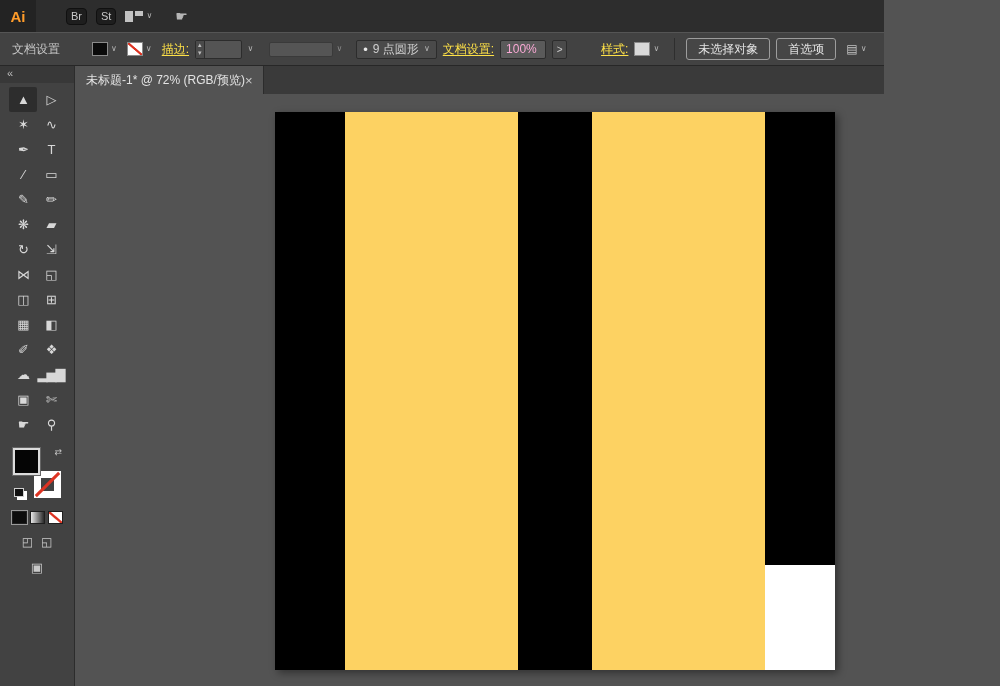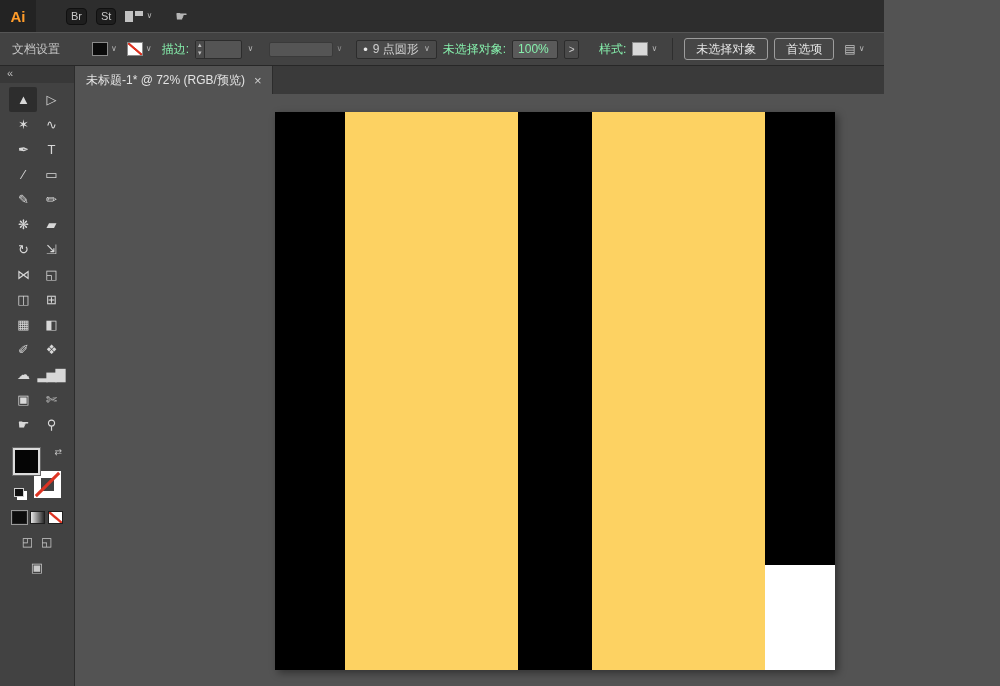--- a/index.html
+++ b/index.html
@@ -17,36 +17,36 @@
   .ws-wrap{display:flex;align-items:center;gap:3px}
   .ws-icon{position:relative;width:18px;height:11px;display:inline-block}
   .ws-icon::before{content:"";position:absolute;left:0;top:0;width:8px;height:11px;background:#c2c2c2}
   .ws-icon::after{content:"";position:absolute;right:0;top:0;width:8px;height:5px;background:#c2c2c2}
   .caret{font-size:8px;color:#b5b5b5;line-height:1}
   .hand-glyph{color:#b5b5b5;font-size:14px;margin-left:14px}
 
   
   .controlbar{flex:0 0 34px;height:34px;background:#424242;border-top:1px solid #555;border-bottom:1px solid #272727;display:flex;align-items:center;color:#cfcfcf;font-size:12px;padding:0 12px;gap:6px;white-space:nowrap}
   .cb-label{margin-right:26px;color:#c7c7c7}
-  .cb-link{text-underline-offset:2px;color:#86efac;cursor:default}
+  .cb-link{text-decoration:underline;text-underline-offset:2px;color:#fde047;cursor:default}
   .swatch-wrap{display:flex;align-items:center;gap:3px;margin-right:4px}
   .swatch{width:16px;height:14px;border:1px solid #8a8a8a;display:inline-block}
   .swatch-fill{background:#0a0a0a}
   .swatch-none{background:linear-gradient(to top right,#fff 42%,#d32 46%,#d32 54%,#fff 58%)}
   .style-swatch{background:#d9d9d9}
   .stepper{display:flex;align-items:center;height:19px;border:1px solid #2c2c2c;background:#545454;border-radius:2px;overflow:hidden}
   .stepper-arrows{display:flex;flex-direction:column;justify-content:center;background:#4a4a4a;border-right:1px solid #2c2c2c;height:100%;padding:0 2px}
   .stepper-arrows span{font-size:7px;color:#bbb;line-height:8px}
   .stepper-field{width:36px;height:100%}
   .dd{display:flex;align-items:center;gap:3px}
   .dd-box{width:64px;height:15px;background:#555;border:1px solid #3a3a3a;border-radius:2px;display:inline-block}
   .dim{color:#8a8a8a}
   .brush-dd{background:#4a4a4a;border:1px solid #2c2c2c;border-radius:2px;height:19px;padding:0 6px;margin-left:8px;gap:5px}
   .brush-dot{font-size:13px;color:#e8e8e8;line-height:1}
-  .cb-input{width:46px;height:19px;background:#5a5a5a;border:1px solid #2c2c2c;display:flex;align-items:center;padding:0 5px;color:#86efac;border-radius:2px}
+  .cb-input{width:46px;height:19px;background:#5a5a5a;border:1px solid #2c2c2c;display:flex;align-items:center;padding:0 5px;color:#f9a8d4;border-radius:2px}
   .expand-btn{width:15px;height:19px;background:#4a4a4a;border:1px solid #2c2c2c;display:flex;align-items:center;justify-content:center;font-size:10px;color:#ccc;border-radius:2px}
   .cb-btn{background:#464646;border:1px solid #9d9d9d;border-radius:3px;color:#e4e4e4;font-size:12px;height:22px;padding:0 11px;font-family:"Liberation Sans",sans-serif}
   .vsep{width:1px;height:22px;background:#2e2e2e;margin:0 5px}
   .pm-icon{font-size:12px;color:#c5c5c5}
   .panel-menu{display:flex;align-items:center;gap:3px;margin-left:4px}
 
   
   .main{flex:1;display:flex;min-height:0}
 
   
@@ -67,21 +67,21 @@
   .cbtn-color{background:#0d0d0d;box-shadow:0 0 0 1px #9a9a9a}
   .cbtn-grad{background:linear-gradient(to right,#e8e8e8,#2a2a2a)}
   .cbtn-none{background:linear-gradient(to top right,#fff 40%,#d32 46%,#d32 54%,#fff 60%)}
   .draw-row{display:flex;gap:8px;margin-top:11px;color:#c9c9c9;font-size:12px}
   .screen-row{margin-top:11px;color:#c9c9c9;font-size:13px}
   .draw-icon{cursor:default}
 
   
   .right-col{flex:1;display:flex;flex-direction:column;min-width:0}
   .tabbar{flex:0 0 28px;height:28px;background:#3a3a3a;display:flex;align-items:stretch}
-  .tab{display:flex;align-items:center;padding:0 11px;background:#535353;color:#e3e3e3;font-size:12px;border-right:1px solid #2c2c2c;gap:9px}
+  .tab{display:flex;align-items:center;padding:0 11px;background:#535353;color:#e3e3e3;font-size:12px;border-right:1px solid #2c2c2c;}
   .tab-close{color:#cccccc;font-size:13px;cursor:default}
   .canvas{flex:1;position:relative;overflow:hidden}
   .artboard{position:absolute;left:200px;top:18px;width:560px;height:558px;box-shadow:3px 3px 8px rgba(0,0,0,0.4)}
   .shape{position:absolute}
   .black-main{left:0;top:0;width:490px;height:558px}
   .black-right{left:490px;top:0;width:70px;height:453px}
   .stripe1{left:70px;top:0;width:173px;height:558px}
   .stripe2{left:317px;top:0;width:173px;height:558px}
 </style>
 </head>
@@ -128,25 +128,25 @@
       <span class="dd-box"></span>
       <span class="caret dim">∨</span>
     </div>
 
     <div class="dd brush-dd">
       <span class="brush-dot">•</span>
       <span>9 点圆形</span>
       <span class="caret">∨</span>
     </div>
 
-    <span class="cb-link">未选择对象:</span>
+    <span class="cb-link">文档设置:</span>
     <div class="cb-input">100%</div>
     <span class="expand-btn">&gt;</span>
 
-    <span class="cb-link" style="margin-left:14px">样式:</span>
+    <span class="cb-link" style="margin-left:28px">样式:</span>
     <div class="swatch-wrap">
       <span class="swatch style-swatch"></span>
       <span class="caret">∨</span>
     </div>
 
     <span class="vsep"></span>
     <button class="cb-btn">未选择对象</button>
     <button class="cb-btn">首选项</button>
 
     <div class="panel-menu">

